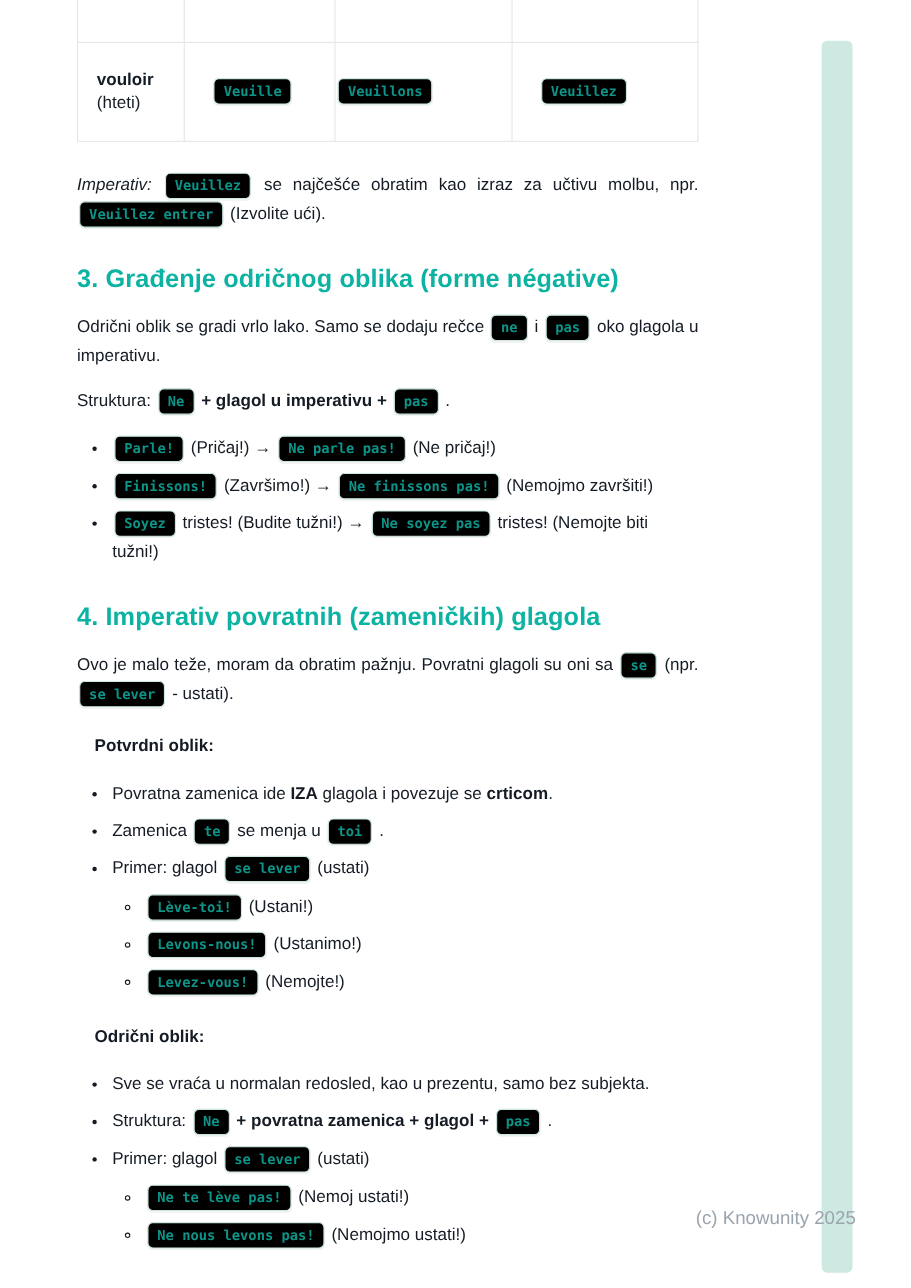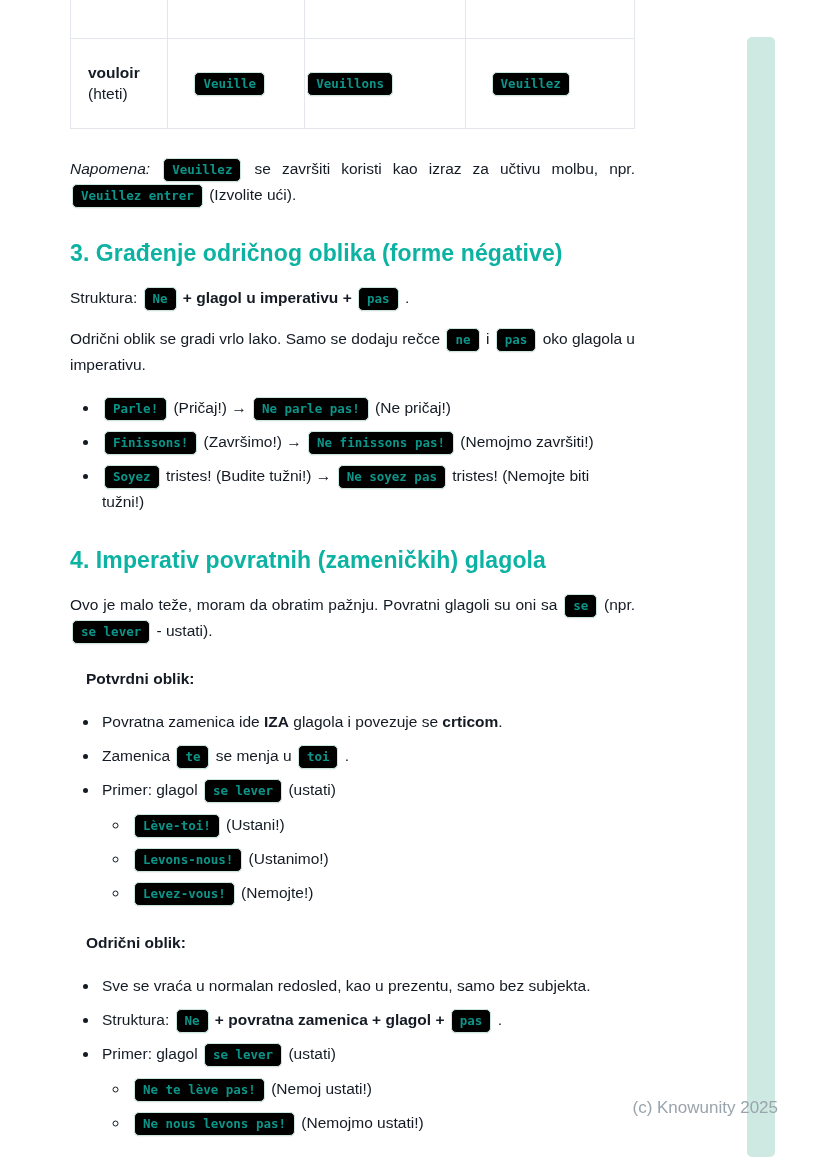--- a/index.html
+++ b/index.html
@@ -88,25 +88,25 @@
       <td class="c3">
         <code class="badge">Veuillons</code>
       </td>
       <td class="c4">
         <code class="badge">Veuillez</code>
       </td>
     </tr>
   </tbody>
     </table>
 
-  <p class="note j"><em>Napomena: </em><code class="badge">Veuillez</code><span> se završiti koristi kao izraz za učtivu molbu, npr. </span><code class="badge">Veuillez entrer</code><span> (Izvolite ući).</span></p>
+  <p class="note j"><em>Imperativ: </em><code class="badge">Veuillez</code><span> se najčešće obratim kao izraz za učtivu molbu, npr. </span><code class="badge">Veuillez entrer</code><span> (Izvolite ući).</span></p>
 
   <h2 class="section-heading">3. Građenje odričnog oblika (forme négative)</h2>
+  <p class="para j"><span>Odrični oblik se gradi vrlo lako. Samo se dodaju rečce </span><code class="badge">ne</code><span> i </span><code class="badge">pas</code><span> oko glagola u imperativu.</span></p>
   <p class="para"><span>Struktura: </span><code class="badge">Ne</code><strong> + glagol u imperativu + </strong><code class="badge">pas</code><span> .</span></p>
-  <p class="para j"><span>Odrični oblik se gradi vrlo lako. Samo se dodaju rečce </span><code class="badge">ne</code><span> i </span><code class="badge">pas</code><span> oko glagola u imperativu.</span></p>
   <ul class="main">
     <li><span><code class="badge">Parle!</code><span> (Pričaj!) → </span><code class="badge">Ne parle pas!</code><span> (Ne pričaj!)</span></span></li>
     <li><span><code class="badge">Finissons!</code><span> (Završimo!) → </span><code class="badge">Ne finissons pas!</code><span> (Nemojmo završiti!)</span></span></li>
     <li><span><code class="badge">Soyez</code><span> tristes! (Budite tužni!) → </span><code class="badge">Ne soyez pas</code><span> tristes! (Nemojte biti tužni!)</span></span></li>
   </ul>
 
   <h2 class="section-heading">4. Imperativ povratnih (zameničkih) glagola</h2>
   <p class="para j"><span>Ovo je malo teže, moram da obratim pažnju. Povratni glagoli su oni sa </span><code class="badge">se</code><span> (npr. </span><code class="badge">se lever</code><span> - ustati).</span></p>
 
   <p class="block-label">Potvrdni oblik:</p>

